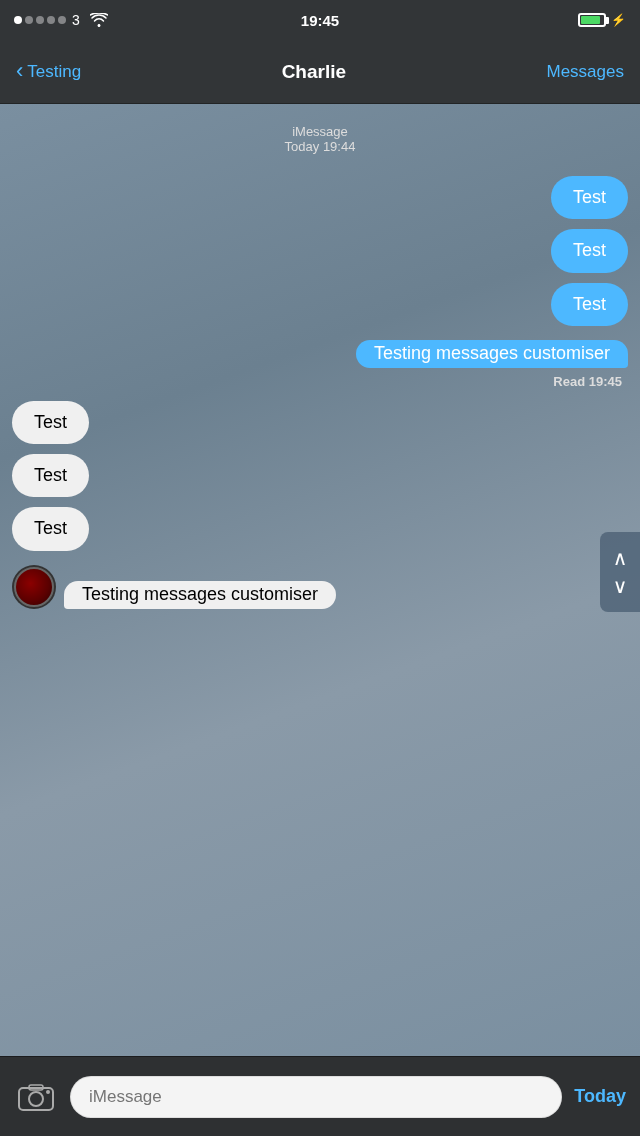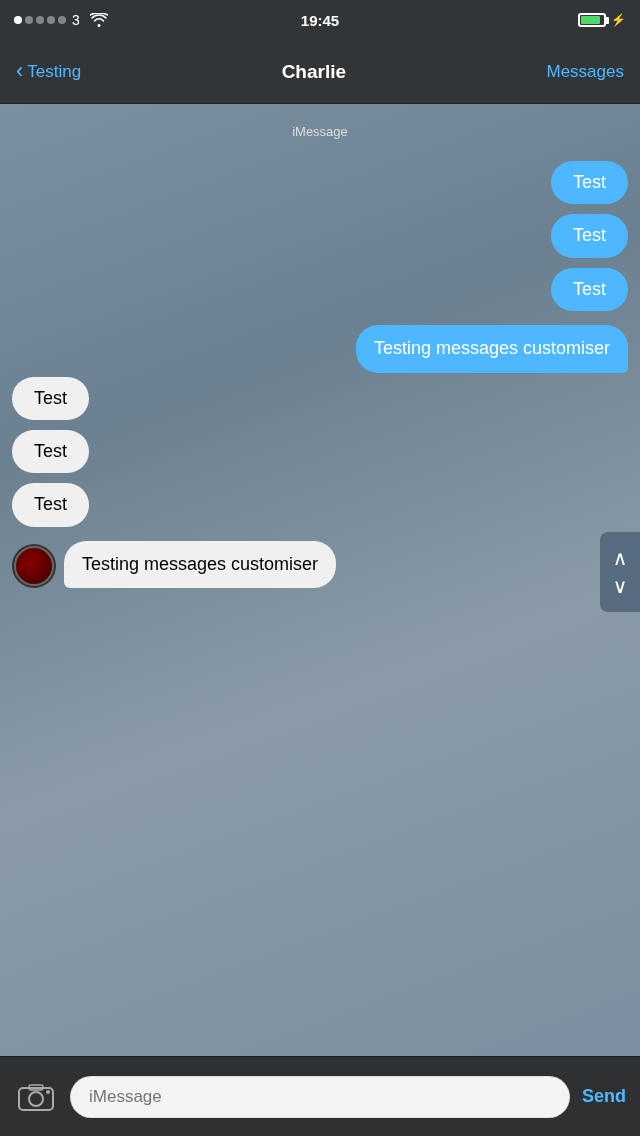--- a/index.html
+++ b/index.html
@@ -175,21 +175,21 @@
       justify-content: flex-end;
     }
 
     .bubble-row.received {
       justify-content: flex-start;
       align-items: flex-end;
     }
 
     .bubble {
       max-width: 75%;
-      padding: 12px 18px;
+      padding: 2px 18px;
       border-radius: 22px;
       font-size: 18px;
       line-height: 1.3;
       position: relative;
     }
 
     .bubble.sent {
       background: #4DB8FF;
       color: white;
       border-bottom-right-radius: 6px;
@@ -361,40 +361,45 @@
 
 <div class="chat-area">
 
   <div class="scroll-indicator">
     <span class="scroll-arrow">∧</span>
     <span class="scroll-arrow">∨</span>
   </div>
 
   <div class="timestamp-label">
     <div class="service">iMessage</div>
+    <div>Today 19:44</div>
   </div>
 
   <div class="messages-container">
 
     <div class="bubble-row sent">
       <div class="bubble sent small-sent">Test</div>
     </div>
     <div class="gap-small"></div>
     <div class="bubble-row sent">
       <div class="bubble sent small-sent">Test</div>
     </div>
     <div class="gap-small"></div>
     <div class="bubble-row sent">
       <div class="bubble sent small-sent">Test</div>
     </div>
     <div class="gap-medium"></div>
     <div class="bubble-row sent">
       <div class="bubble sent">Testing messages customiser</div>
     </div>
 
+    <div class="read-receipt">
+      <span>Read</span>
+      <span> 19:45</span>
+    </div>
 
     <div class="bubble-row received">
       <div class="bubble received small-received">Test</div>
     </div>
     <div class="gap-small"></div>
     <div class="bubble-row received">
       <div class="bubble received small-received">Test</div>
     </div>
     <div class="gap-small"></div>
     <div class="bubble-row received">
@@ -414,14 +419,14 @@
 <div class="input-bar">
   <div class="camera-btn">
     <svg class="camera-icon-svg" viewBox="0 0 36 28" fill="none">
       <rect x="1" y="5" width="34" height="22" rx="4" stroke="#aaa" stroke-width="2" fill="none"></rect>
       <circle cx="18" cy="16" r="7" stroke="#aaa" stroke-width="2" fill="none"></circle>
       <rect x="11" y="2" width="14" height="5" rx="2" stroke="#aaa" stroke-width="1.5" fill="none"></rect>
       <circle cx="30" cy="9" r="2" fill="#aaa"></circle>
     </svg>
   </div>
   <input class="message-input" type="text" placeholder="iMessage" style="">
-  <span class="send-btn">Send</span>
+  <span class="send-btn">Today</span>
 </div>
 
 </body></html>

